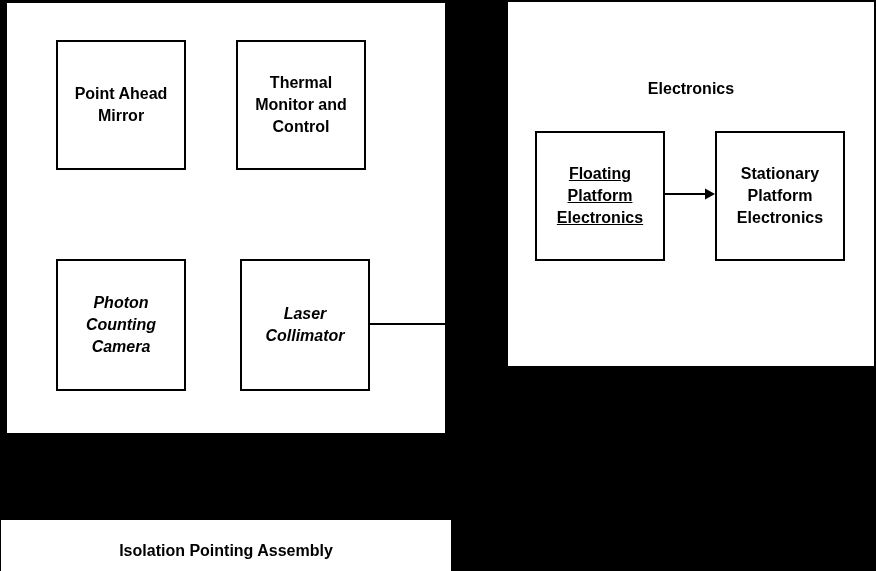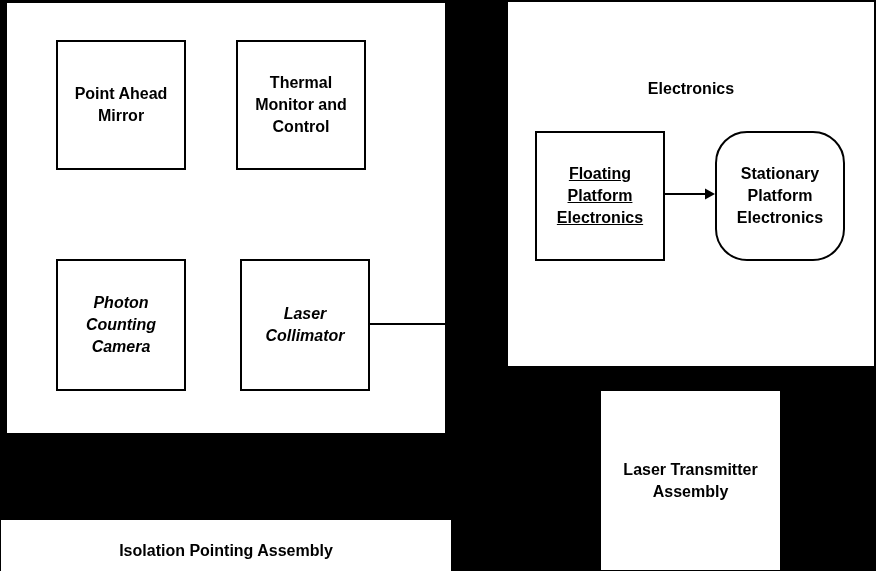--- a/index.html
+++ b/index.html
@@ -81,27 +81,25 @@
   <div class="connector" style="left:370px; top:323px; width:75px; height:2px;"></div>
 
   <div class="group" style="left:506px; top:0px; width:370px; height:368px; border:2px solid #000000;"></div>
 
   <div class="group-label" style="left:506px; top:78px; width:370px;">Electronics</div>
 
   <div class="node" style="left:535px; top:131px; width:130px; height:130px;text-decoration:underline;">Floating
 Platform
 Electronics</div>
 
-  <div class="node" style="left:715px; top:131px; width:130px; height:130px;border-radius:32px;">Stationary
+  <div class="node" style="left:715px; top:131px; width:130px; height:130px;">Stationary
 Platform
 Electronics</div>
 
   <svg class="arrow-svg" style="left:665px; top:184px;" width="50" height="20" viewBox="0 0 50 20">
     <line x1="0" y1="10" x2="40" y2="10" stroke="#000000" stroke-width="2"></line>
     <polygon points="40,4.5 50,10 40,15.5" fill="#000000"></polygon>
   </svg>
 
-  <div class="node borderless" style="left:601px; top:391px; width:179px; height:179px;">Laser Transmitter
-Assembly</div>
 
   <div class="node borderless" style="left:1px; top:481px; width:450px; height:62px;margin-top:39px;">Isolation Pointing Assembly</div>
 
 </div>
 
 </body></html>

